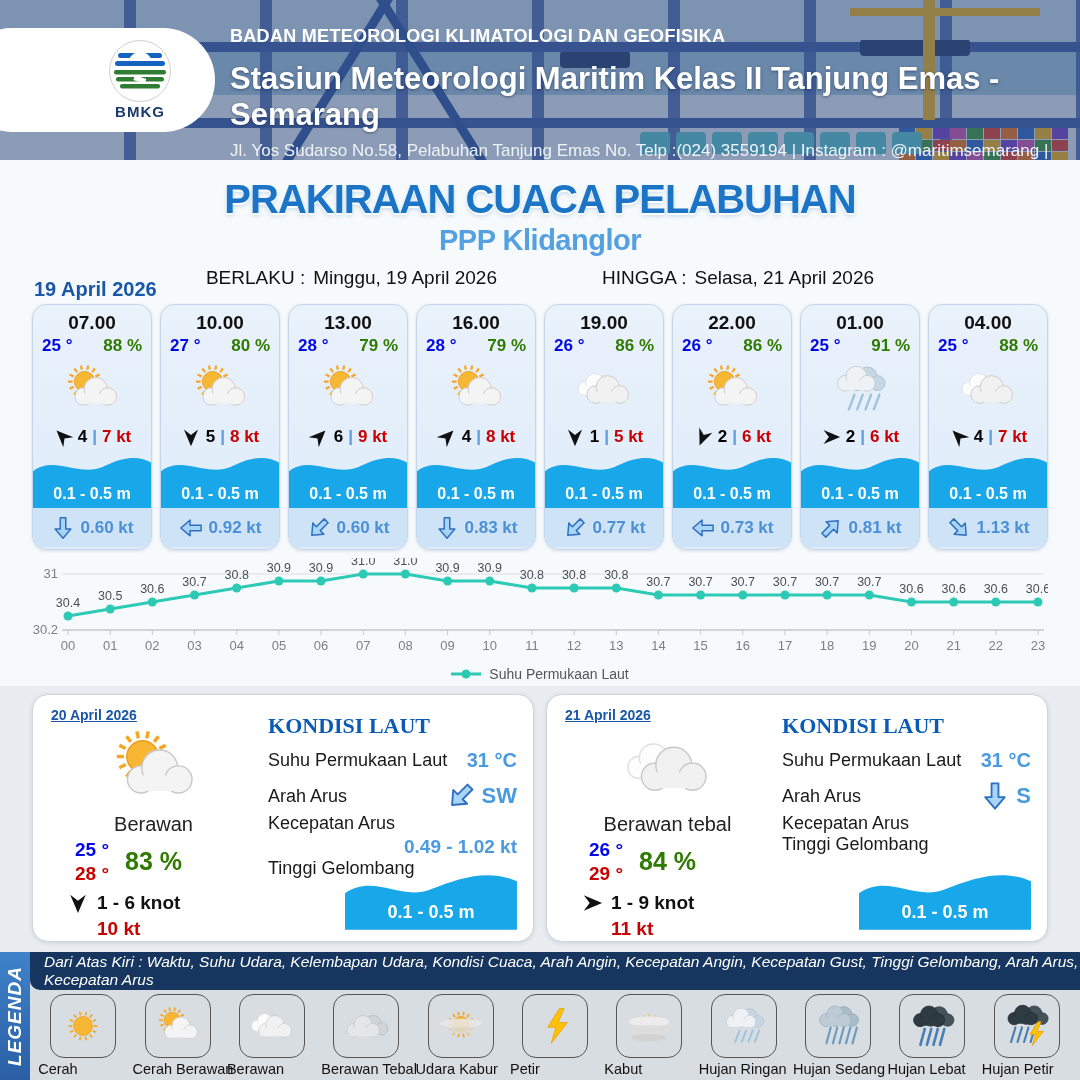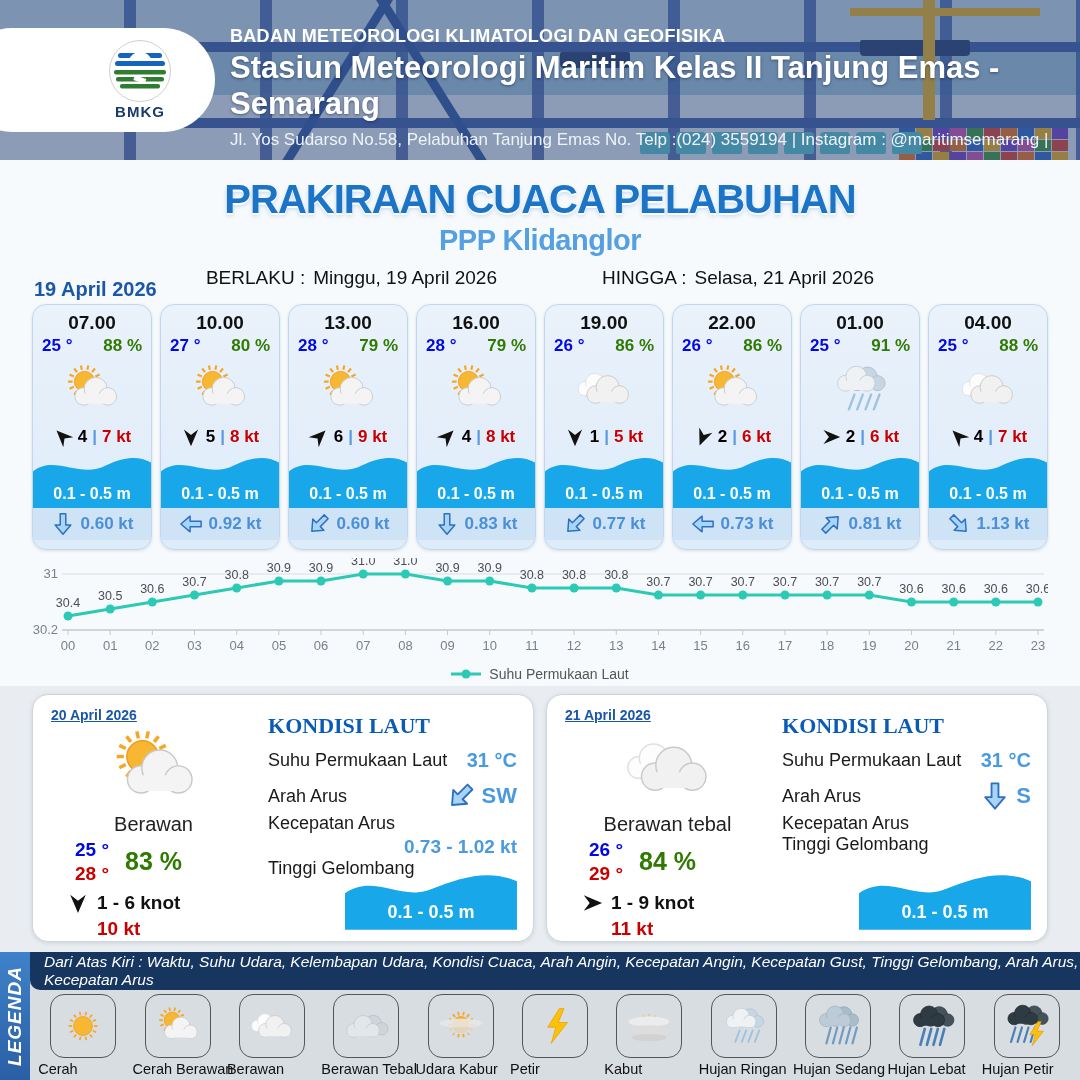--- a/index.html
+++ b/index.html
@@ -18,21 +18,21 @@
   .hdr .ship { position:absolute; height:16px; background:#35507e; border-radius:2px 2px 4px 4px; top:52px; }
   .hdr .seats { position:absolute; bottom:6px; left:640px; display:flex; gap:6px; }
   .hdr .seats i { width:30px; height:22px; background:#62c3cf; border-radius:4px 4px 2px 2px; }
   .hdr .overlay { position:absolute; inset:0; background:rgba(28,48,98,.40); }
   .logo-pill { position:absolute; left:-40px; top:28px; width:255px; height:104px; background:#fff; border-radius:60px; display:flex; align-items:center; justify-content:flex-end; padding-right:42px; z-index:5; }
   .logo-mark { width:66px; text-align:center; }
   .logo-circle { width:62px; height:62px; border-radius:50%; background:#fff; border:1px solid #d0d0d0; overflow:hidden; margin:0 auto; }
   .logo-txt { font-weight:bold; color:#1a3a6b; font-size:15px; letter-spacing:1px; margin-top:1px; }
   .hdr-text { position:absolute; left:230px; top:26px; z-index:4; color:#fff; }
   .hdr-line1 { font-weight:bold; font-size:18px; letter-spacing:.3px; }
-  .hdr-line2 { font-weight:bold; font-size:31px; margin-top:3px; text-shadow:0 1px 3px rgba(10,25,60,.5); }
+  .hdr-line2 { font-weight:bold; font-size:31px; margin-top:14px; text-shadow:0 1px 3px rgba(10,25,60,.5); }
   .hdr-line3 { font-size:17px; margin-top:8px; color:#eef3fa; }
 
   
   .titleblock { text-align:center; padding-top:17px; height:118px; background:#f7fafc; }
   .title-main { color:#1b74c5; font-weight:bold; font-size:40px; letter-spacing:-1px; text-shadow:0 2px 0 #ffffff, 0 3px 4px rgba(27,116,197,.25); }
   .title-sub { color:#55a0e0; font-weight:bold; font-size:29px; margin-top:2px; letter-spacing:-.5px; }
   .validity { display:flex; justify-content:center; gap:105px; margin-top:10px; font-size:19px; color:#111; }
   .validity b { font-weight:normal; margin-right:8px;margin-top:34px; }
 
   
@@ -43,21 +43,21 @@
   .c-th { display:flex; justify-content:space-between; padding:2px 9px 0 9px; font-weight:bold; font-size:17px; }
   .c-temp { color:#0008e8; }
   .c-hum { color:#2f7a00; }
   .c-icon { height:66px; display:flex; align-items:center; justify-content:center; }
   .c-wind { display:flex; align-items:center; justify-content:center; gap:5px; font-weight:bold; font-size:17px; height:30px; }
   .c-wind .pipe { color:#5a9ae0; font-weight:bold; }
   .c-wind .gust { color:#c80000; }
   .c-wave { position:relative; height:56px; flex:0 0 auto; }
   .c-wave svg { position:absolute; inset:0; width:100%; height:100%; }
   .c-wave .wtxt { position:absolute; left:0; right:0; bottom:5px; text-align:center; color:#fff; font-weight:bold; font-size:16px; }
-  .c-cur { height:32px; background:#cfe3f6; display:flex; align-items:center; justify-content:center; gap:6px; font-weight:bold; font-size:17px; color:#4a90d9; }
+  .c-cur { height:39px; background:#cfe3f6; display:flex; align-items:center; justify-content:center; gap:6px; font-weight:bold; font-size:17px; color:#4a90d9; }
 
   
   .chart-wrap { height:132px; padding:4px 32px 0 32px; background:#f7fafc; }
   .chart-legend { display:flex; align-items:center; justify-content:center; gap:8px; font-size:14px; color:#555; margin-top:-4px; }
 
   
   .daycards { height:266px; background:#e9edf1; display:flex; gap:12px; padding:8px 32px 10px 32px; }
   .dcard { flex:1; background:#fff; border:1px solid #ced5db; border-radius:16px; box-shadow:0 1px 4px rgba(70,90,110,.18); display:flex; padding:12px 16px 10px 18px; }
   .d-left { width:44%; position:relative; }
   .d-date { color:#1a57a8; font-weight:bold; font-size:14px;text-decoration:underline; }
@@ -745,21 +745,21 @@
           <span class="d-dirval">
               <svg width="30" height="30" viewBox="0 0 26 26" style="transform:rotate(135deg)">
                 <path d="M2 10 L14 10 L14 4.5 L24 13 L14 21.5 L14 16 L2 16 Z" fill="#a8d4f5" stroke="#2f6fc0" stroke-width="1.6" stroke-linejoin="round"></path>
               </svg>
               <span>SW</span>
             </span>
           </div>
         <div class="d-row" style="margin-top:2px">
             <span>Kecepatan Arus</span>
           </div>
-        <div class="d-speed">0.73 - 1.02 kt</div>
+        <div class="d-speed">0.49 - 1.02 kt</div>
         <div class="d-row" style="margin-top:0">
             <span>Tinggi Gelombang</span>
           </div>
         <div class="d-wavebadge">
           <svg viewBox="0 0 170 62" preserveAspectRatio="none">
               <path d="M0 26 C 28 6, 55 34, 85 22 C 115 10, 142 2, 170 14 L170 62 L0 62 Z" fill="#18a7e8"></path>
             </svg>
           <div class="wtxt">0.1 - 0.5 m</div>
         </div>
       </div>

